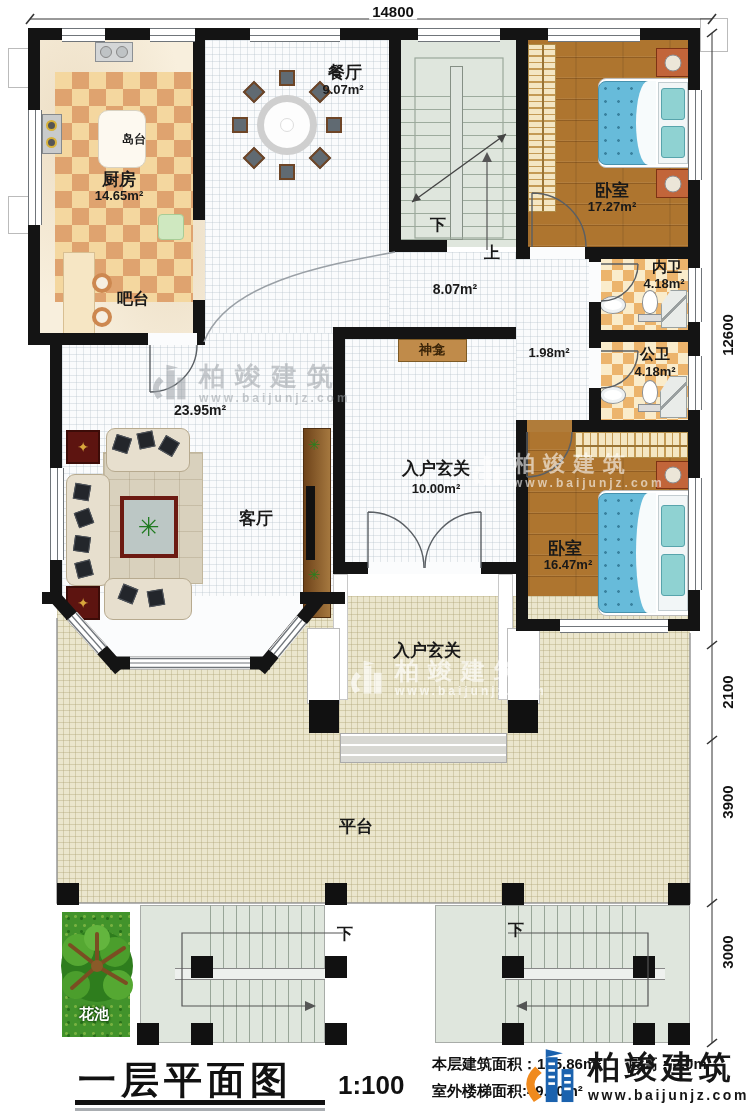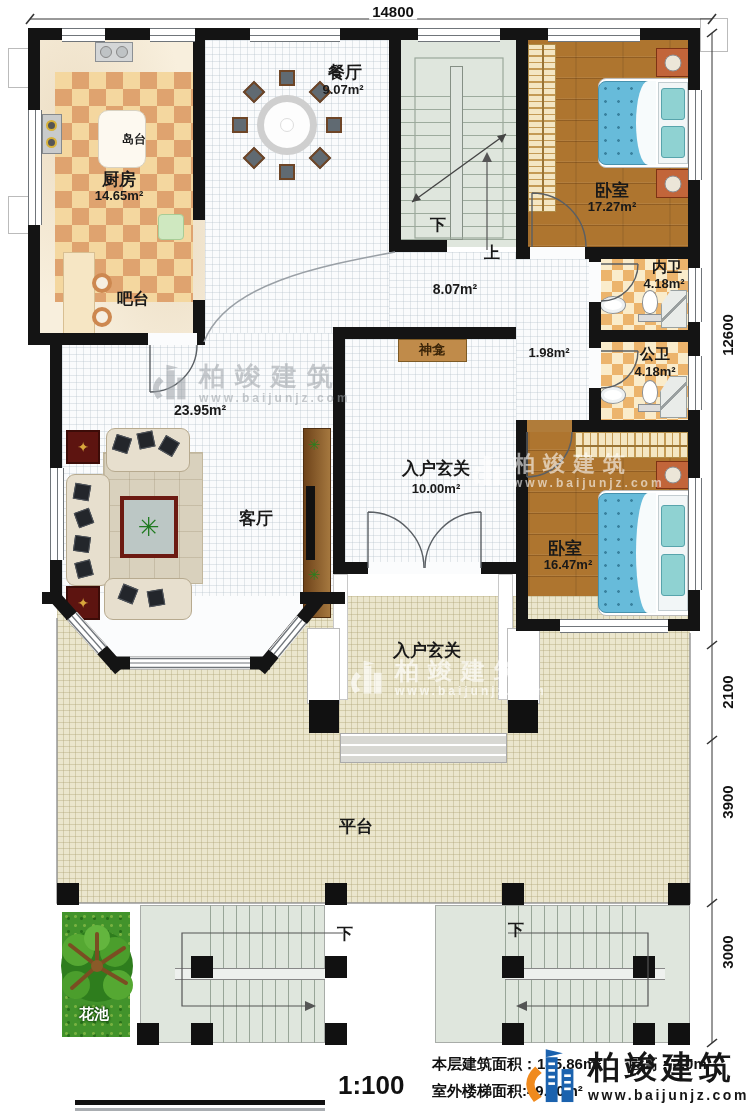--- a/index.html
+++ b/index.html
@@ -373,20 +373,21 @@
         <rect x="18" y="8" width="9" height="32" fill="currentColor"></rect>
         <rect x="30" y="16" width="9" height="24" fill="currentColor"></rect>
         <path d="M18 8 L18 2 L31 5 Z" fill="currentColor"></path>
       </svg>
     <div>
         <div class="wm-t" style="font-size:24px;letter-spacing:9px;">柏竣建筑</div>
         <div class="wm-u">www.baijunjz.com</div>
       </div>
   </div>
 
+  <div class="tb tb-title" style="left:78px;top:1055px;">一层平面图</div>
   <div class="abs" style="left:75px;top:1100px;width:250px;height:5px;background:#111;z-index:9;"></div>
   <div class="abs" style="left:75px;top:1108px;width:250px;height:3px;background:#a9adb1;z-index:9;"></div>
   <div class="tb tb-scale" style="left:338px;top:1070px;">1:100</div>
   <div class="tb tb-stats" style="left:432px;top:1050px;">
     <span>本层建筑面积：185.86m²</span>
     <span style="display:inline-block;width:18px;"></span>
     <span>层高：2.0m</span>
     <br>
     <span>室外楼梯面积:49.10m²</span>
   </div>

